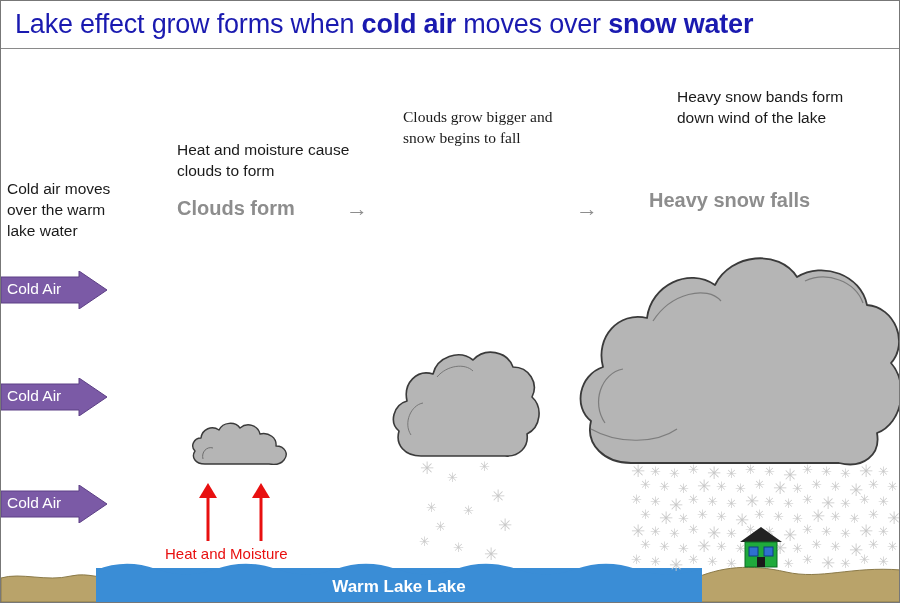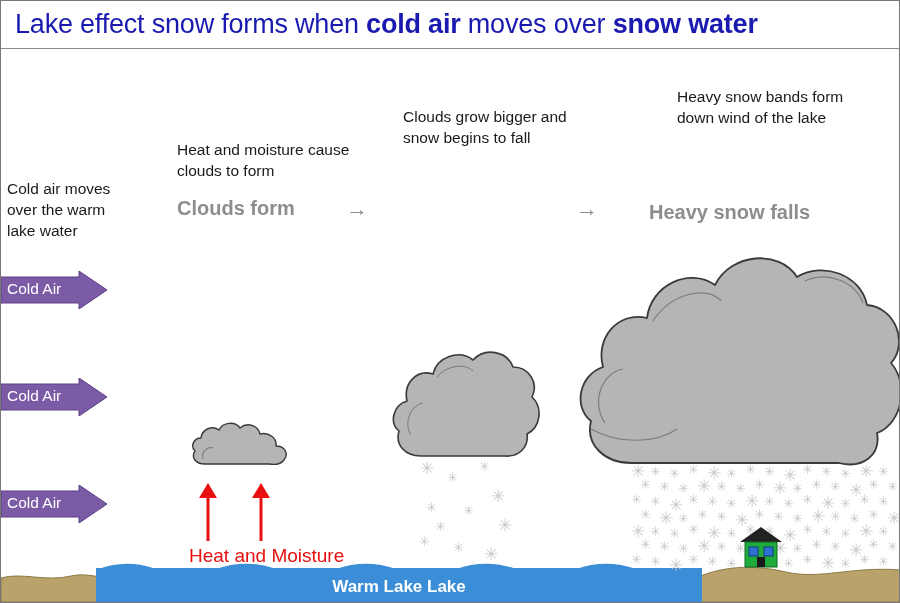--- a/index.html
+++ b/index.html
@@ -92,23 +92,22 @@
     font-size: 17px;
     font-weight: bold;
     color: #ffffff;
   }
 
   
   #heat-label {
     position: absolute;
     left: 164px;
     top: 544px;
-    font-size: 19px;
+    font-size: 15px;
     color: #e81010;
-    margin-left: 24px;
   }
 
   
   .flake {
     position: absolute;
     color: #c9c9c9;
     font-size: 13px;
     line-height: 13px;
     user-select: none;
   }
@@ -117,47 +116,47 @@
   svg { display: block; }
   .abs { position: absolute; }
 </style>
 </head>
 <body>
 
 <div id="canvas">
 
   <div id="title-bar">
     <div id="title-text">
-      <span>Lake effect snow forms when </span><span class="b">cold air</span><span> moves over </span><span class="b">snow water</span>
+      <span>Lake effect grow forms when </span><span class="b">cold air</span><span> moves over </span><span class="b">snow water</span>
     </div>
   </div>
 
   <svg class="abs" id="ground-left" style="left:0; bottom:0;" width="110" height="40" viewBox="0 0 110 40">
     <path d="M0,16 C20,10 45,20 70,14 C88,10 100,18 110,14 L110,40 L0,40 Z" fill="#b9a36a" stroke="#8b7a48" stroke-width="1"></path>
   </svg>
 
   <svg class="abs" id="ground-right" style="left:690px; bottom:0;" width="210" height="42" viewBox="0 0 210 42">
     <path d="M0,20 C30,6 60,4 95,12 C130,20 160,6 210,10 L210,42 L0,42 Z" fill="#b9a36a" stroke="#8b7a48" stroke-width="1"></path>
   </svg>
 
   <div id="water"></div>
   <svg class="abs" style="left:95px; bottom:26px;" width="606" height="16" viewBox="0 0 606 16" preserveAspectRatio="none">
     <path d="M0,10 C20,2 40,2 60,9 C80,16 100,16 120,9 C140,2 160,2 180,9 C200,16 220,16 240,9 C260,2 280,2 300,9 C320,16 340,16 360,9 C380,2 400,2 420,9 C440,16 460,16 480,9 C500,2 520,2 540,9 C560,16 580,16 606,9 L606,16 L0,16 Z" fill="#3a8dd6"></path>
   </svg>
   <div id="water-label">Warm Lake Lake</div>
 
   <div class="desc" style="left:6px; top:177px; width:125px;">Cold air moves over the warm lake water</div>
   <div class="desc" style="left:176px; top:138px; width:175px;">Heat and moisture cause clouds to form</div>
-  <div class="desc" style="left:402px; top:105px; width:165px;">Clouds grow bigger and snow begins to fall</div>
+  <div class="desc" style="left:402px; top:105px; width:165px;font-family:Liberation Serif, serif;">Clouds grow bigger and snow begins to fall</div>
   <div class="desc" style="left:676px; top:85px; width:200px;">Heavy snow bands form down wind of the lake</div>
 
   <div class="stage-label" style="left:176px; top:196px;">Clouds form</div>
   <div class="stage-arrow" style="left:345px; top:195px;">→</div>
   <div class="stage-arrow" style="left:575px; top:195px;">→</div>
-  <div class="stage-label" style="left:648px; top:200px;">Heavy snow falls</div>
+  <div class="stage-label" style="left:648px; top:188px;">Heavy snow falls</div>
 
   <div class="cold-arrow" style="left:0px; top:270px;">
     <svg width="106" height="38" viewBox="0 0 106 38">
       <path d="M0,6 L78,6 L78,0 L106,19 L78,38 L78,32 L0,32 Z" fill="#7b5aa6" stroke="#5c3f85" stroke-width="1"></path>
     </svg>
     <span class="lbl">Cold Air</span>
   </div>
 
   <div class="cold-arrow" style="left:0px; top:377px;">
     <svg width="106" height="38" viewBox="0 0 106 38">

